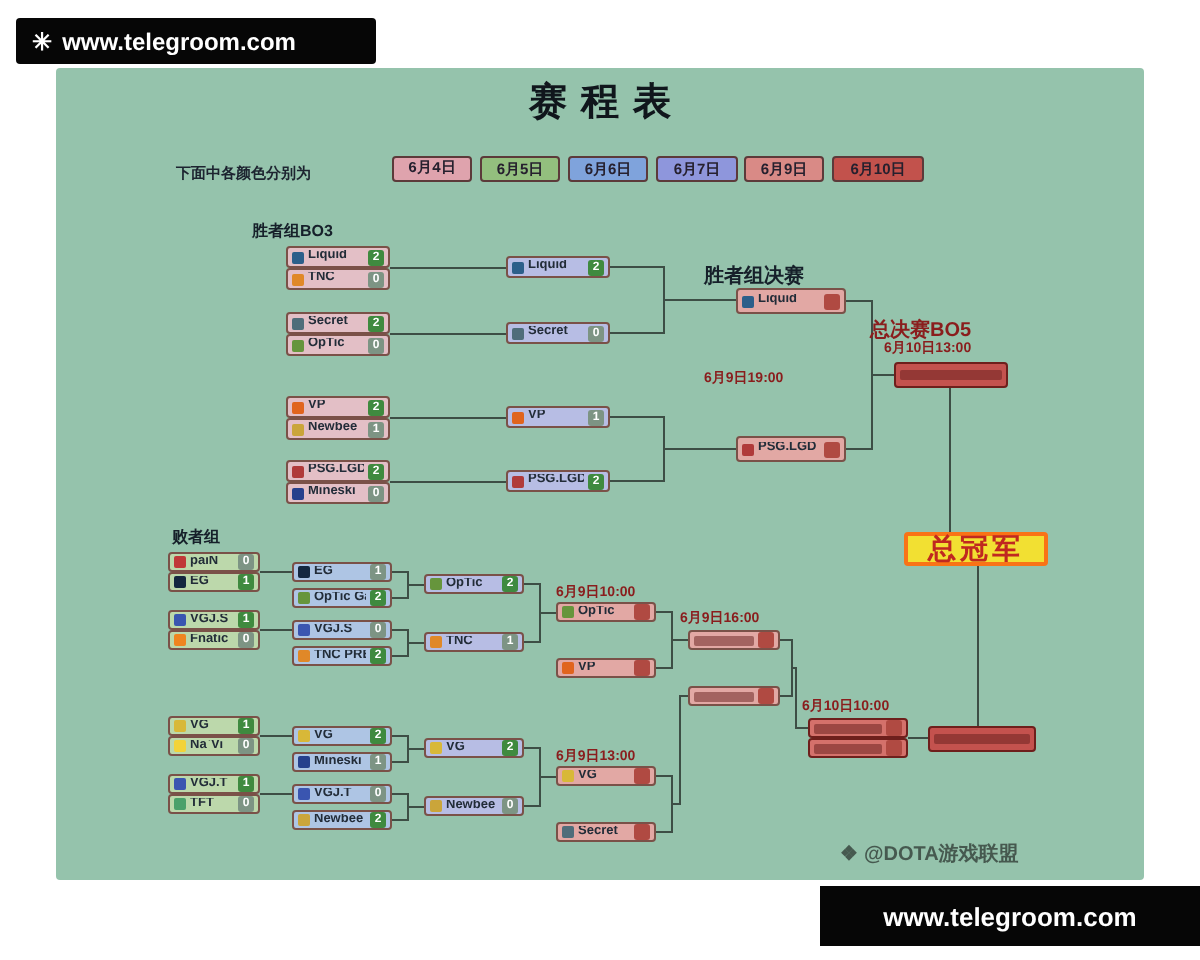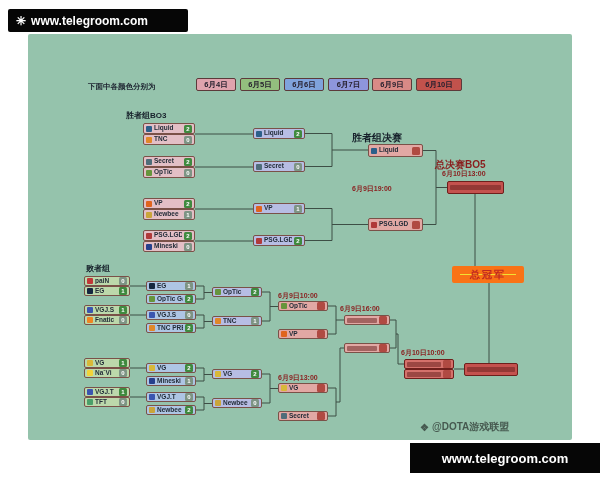--- a/index.html
+++ b/index.html
@@ -17,21 +17,21 @@
   .tb.w46{width:46px}
   .tb.wfb{width:55px;height:13px}
   .tb.gfs{height:13px}
   .nm{flex:1;font-size:6.5px;font-weight:700;color:#222c38;white-space:nowrap;overflow:hidden;line-height:1}
   .lg{width:6px;height:6px;border-radius:1px;flex:none}
   .sc{flex:none;min-width:8px;height:8px;line-height:8px;text-align:center;font-size:6px;font-weight:700;color:#fff;border-radius:1.5px}
   .w{background:#3f8a3f}.l{background:#7d9484}.t{background:#b04a42}
   .bl{flex:1;height:5px;border-radius:1px;background:rgba(100,30,28,.5)}
   .d4{background:#e3bfc6}.d5{background:#bcd8ab}.d6{background:#aec5e4}.d7{background:#b7bde4}
   .d9{background:#e2a8a4}.d10{background:#c4524e;border-color:#6e1f1c}.d10b{background:#d4716b;border-color:#6e1f1c}
-  .champ{position:absolute;left:452px;top:266px;width:72px;height:17px;background:#f2e032;border:8px solid #f97316;border-radius:2px;color:#c02820;font-weight:700;font-size:10px;display:flex;align-items:center;justify-content:center;letter-spacing:2px;box-sizing:border-box}
+  .champ{position:absolute;left:452px;top:266px;width:72px;height:17px;background:#f2e032;border:2px solid #f97316;border-radius:2px;color:#c02820;font-weight:700;font-size:14px;display:flex;align-items:center;justify-content:center;letter-spacing:2px;box-sizing:border-box}
   .wm-top{position:absolute;left:8px;top:9px;width:180px;height:23px;background:#060606;color:#fff;display:flex;align-items:center;gap:5px;padding:0 8px;box-sizing:border-box;font-size:12px;font-weight:700;border-radius:2px}
   .wm-bot{position:absolute;right:0;bottom:7px;width:190px;height:30px;background:#060606;color:#fff;display:flex;align-items:center;justify-content:center;font-size:13px;font-weight:700}
   .credit{position:absolute;left:420px;top:420px;font-size:10px;font-weight:700;color:rgba(50,62,56,.8);display:flex;gap:3px;align-items:center}
 </style>
 </head>
 <body>
 
 <div class="stage">
   <div class="panel"></div>
 
@@ -72,22 +72,23 @@
       <polyline points="336,402 340,402 340,348 344,348"></polyline>
     <polyline points="390,320 396,320 396,348 390,348"></polyline>
       <polyline points="396,334 398,334 398,364 404,364"></polyline>
     <line x1="454" y1="369" x2="464" y2="369"></line>
   </svg>
 
   <div class="wm-top">
       <span>✳</span>
       <span>www.telegroom.com</span>
     </div>
+  <div class="title">赛程表</div>
   <div class="leg-label">下面中各颜色分别为</div>
-  <div class="badge" style="left: 196px; width: 40px; background: rgb(223, 163, 173);">6月4日</div>
+  <div class="badge" style="left: 196px; width: 40px; background: rgb(223, 163, 173); font-family: Liberation Mono, monospace;">6月4日</div>
   <div class="badge" style="left: 240px; width: 40px; background: rgb(147, 191, 126);">6月5日</div>
   <div class="badge" style="left: 284px; width: 40px; background: rgb(127, 163, 220);">6月6日</div>
   <div class="badge" style="left: 328px; width: 41px; background: rgb(142, 150, 220);">6月7日</div>
   <div class="badge" style="left: 372px; width: 40px; background: rgb(217, 138, 134);">6月9日</div>
   <div class="badge" style="left: 416px; width: 46px; background: rgb(194, 82, 76);">6月10日</div>
 
   <div class="lab" style="left:126px;top:110px">胜者组BO3</div>
   <div class="lab" style="left:86px;top:263px">败者组</div>
   <div class="lab" style="left:352px;top:131px;font-size:10px">胜者组决赛</div>
   <div class="time" style="left:352px;top:184px">6月9日19:00</div>

